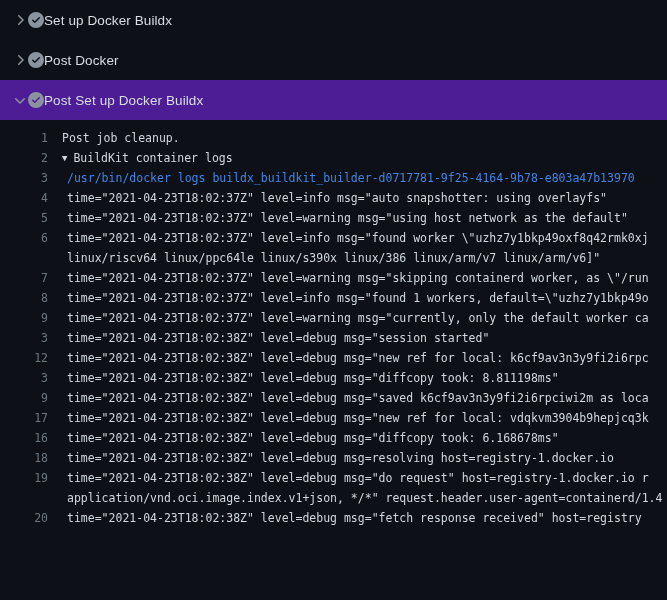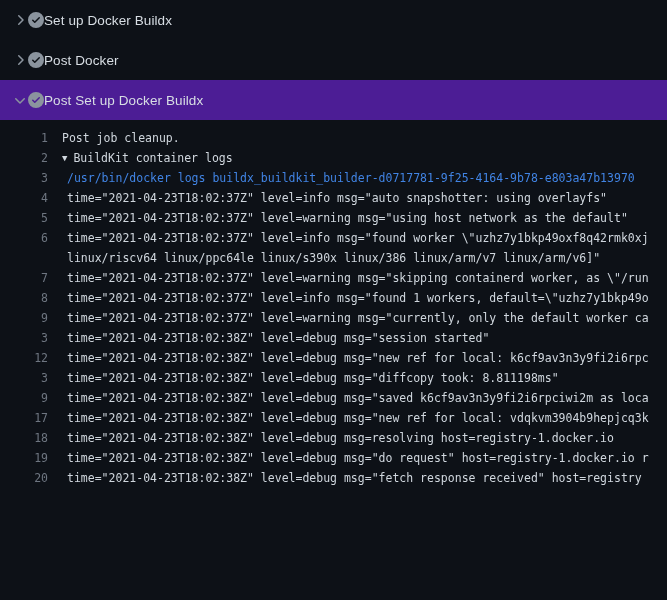--- a/index.html
+++ b/index.html
@@ -177,34 +177,44 @@
     
     <span class="lt">time="2021-04-23T18:02:38Z" level=debug msg="saved k6cf9av3n3y9fi2i6rpciwi2m as loca</span>
   </div>
 
   <div class="log-row plain indent">
     <span class="ln">17</span>
     
     <span class="lt">time="2021-04-23T18:02:38Z" level=debug msg="new ref for local: vdqkvm3904b9hepjcq3k</span>
   </div>
 
+  <div class="log-row plain indent">
+    <span class="ln">16</span>
+    
+    <span class="lt">time="2021-04-23T18:02:38Z" level=debug msg="diffcopy took: 6.168678ms"</span>
+  </div>
 
 
   <div class="log-row plain indent">
     <span class="ln">18</span>
     
     <span class="lt">time="2021-04-23T18:02:38Z" level=debug msg=resolving host=registry-1.docker.io</span>
   </div>
 
   <div class="log-row plain indent">
     <span class="ln">19</span>
     
     <span class="lt">time="2021-04-23T18:02:38Z" level=debug msg="do request" host=registry-1.docker.io r</span>
   </div>
 
+  <div class="log-row continuation indent">
+    <span class="ln"></span>
+    
+    <span class="lt">application/vnd.oci.image.index.v1+json, */*" request.header.user-agent=containerd/1.4</span>
+  </div>
 
   <div class="log-row plain indent">
     <span class="ln">20</span>
     
     <span class="lt">time="2021-04-23T18:02:38Z" level=debug msg="fetch response received" host=registry</span>
   </div>
 </div>
 </div>
 
 </body></html>

